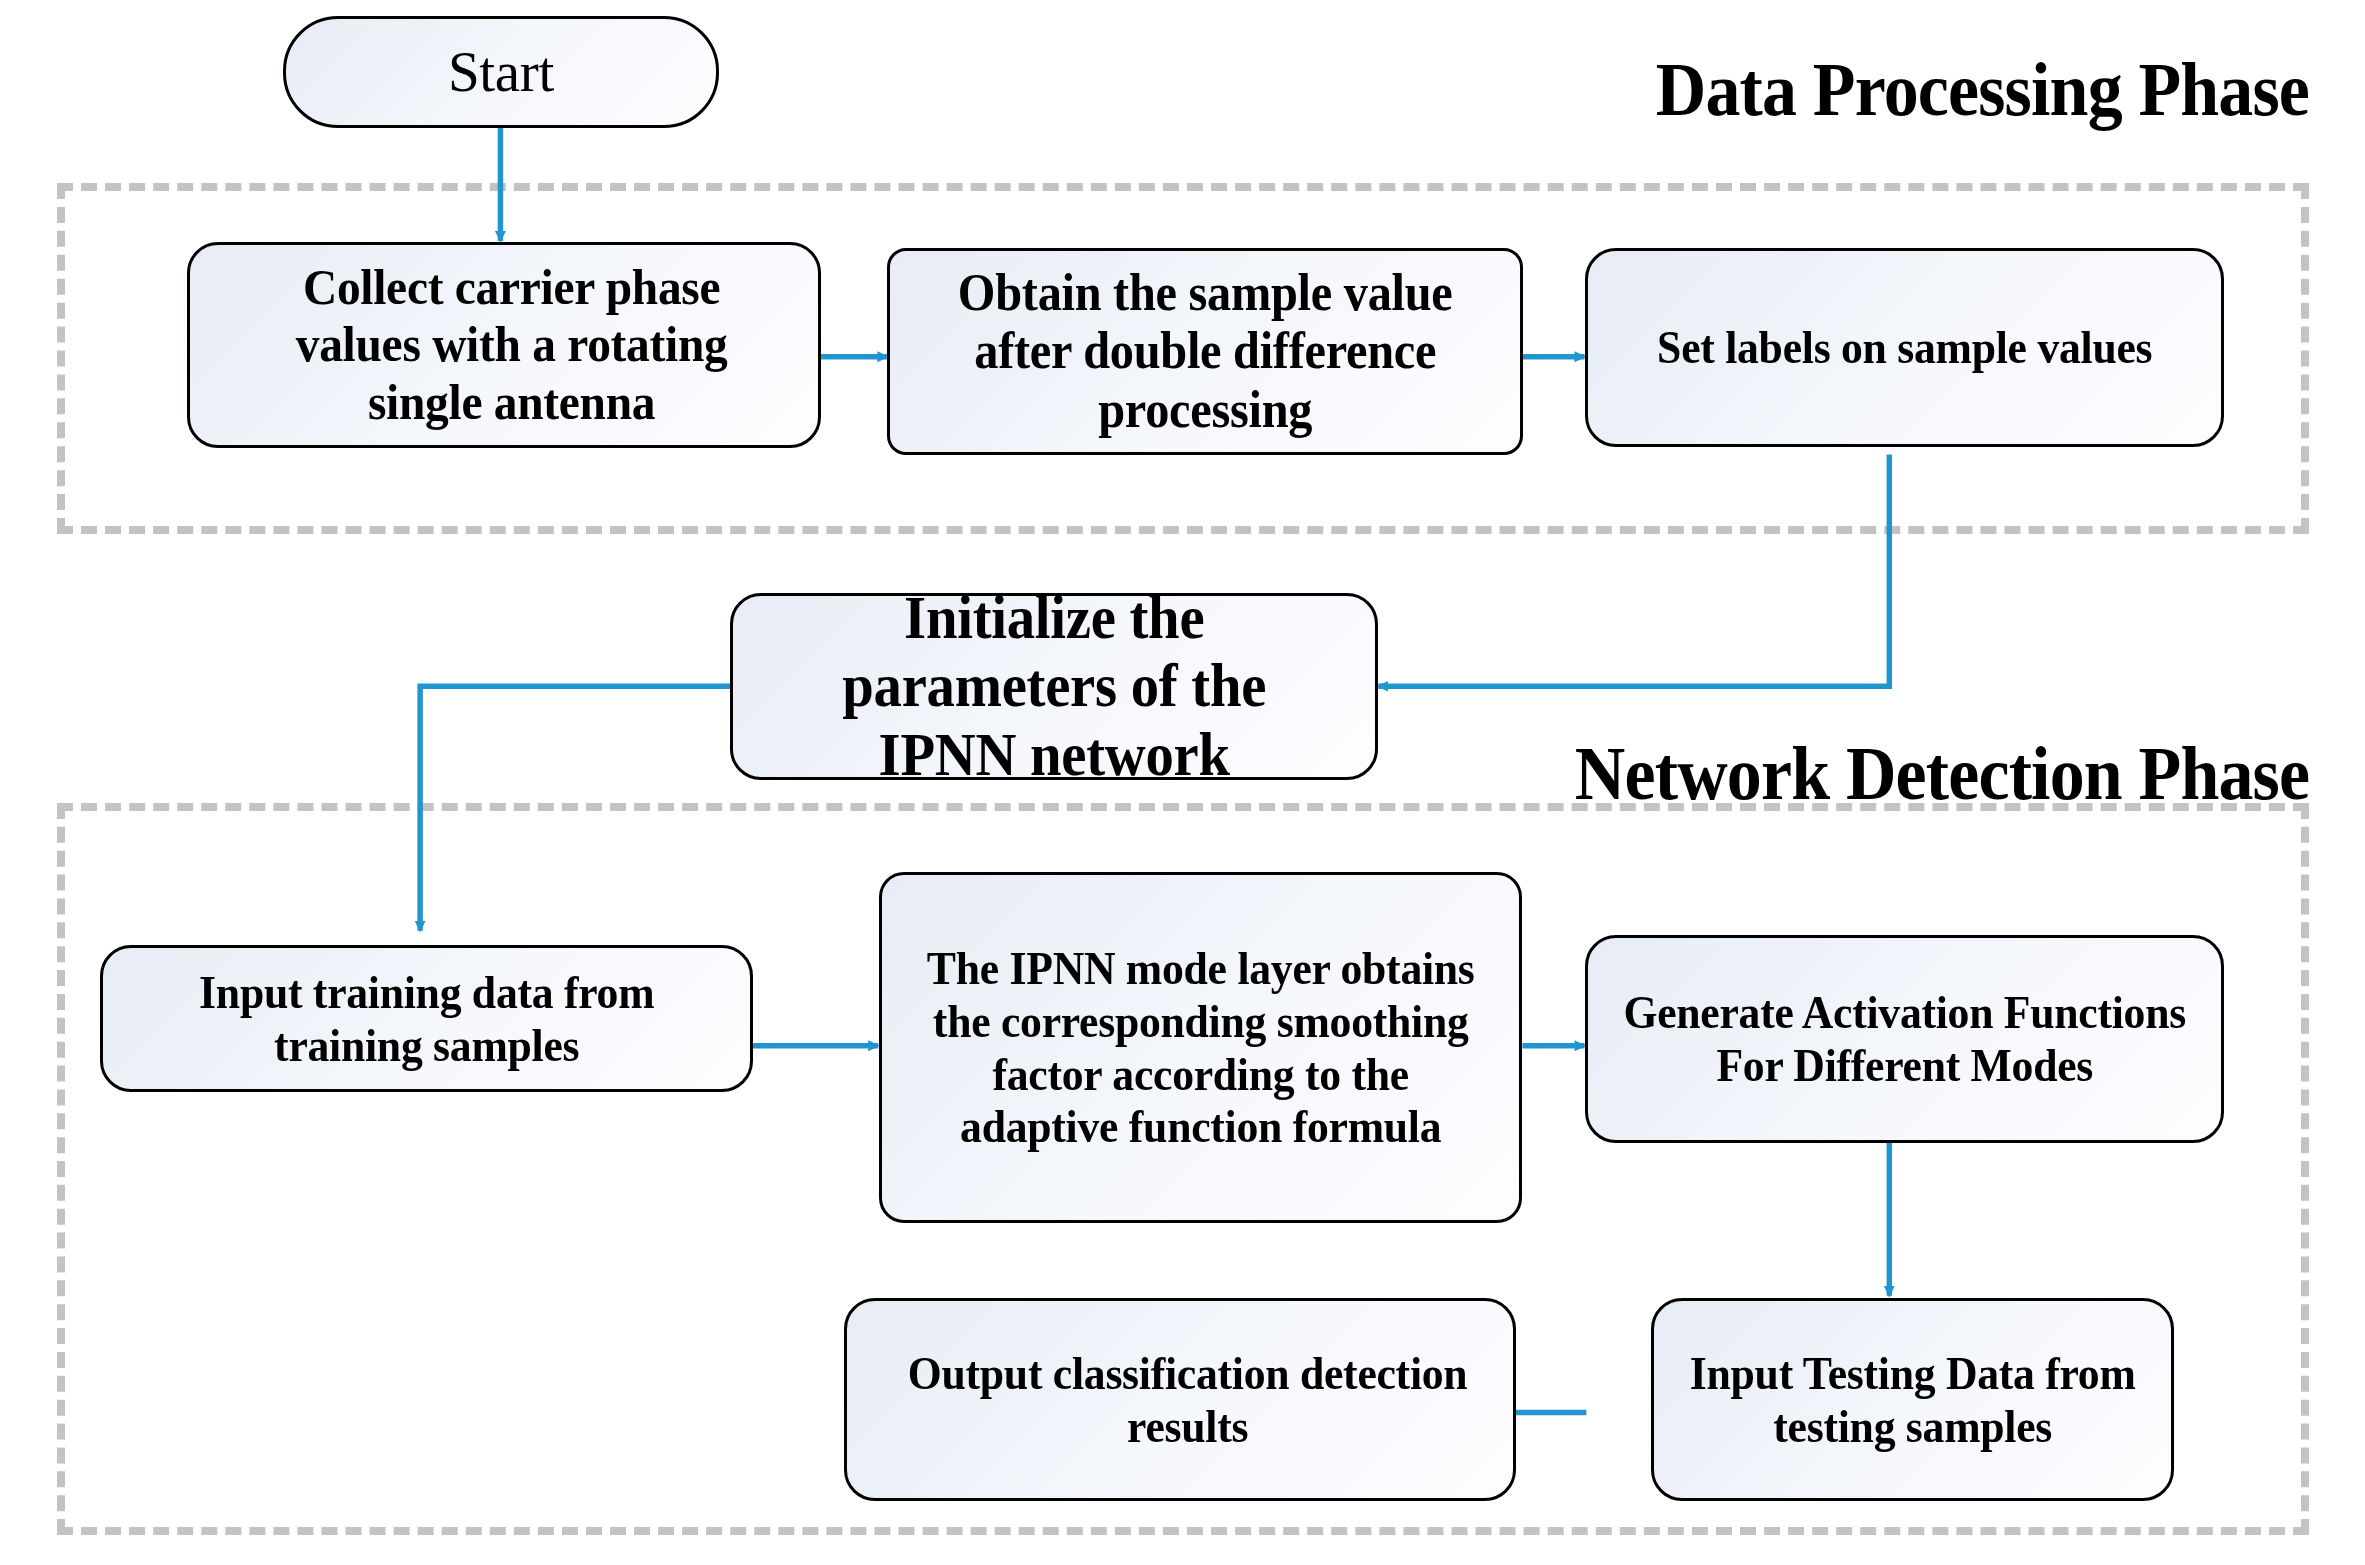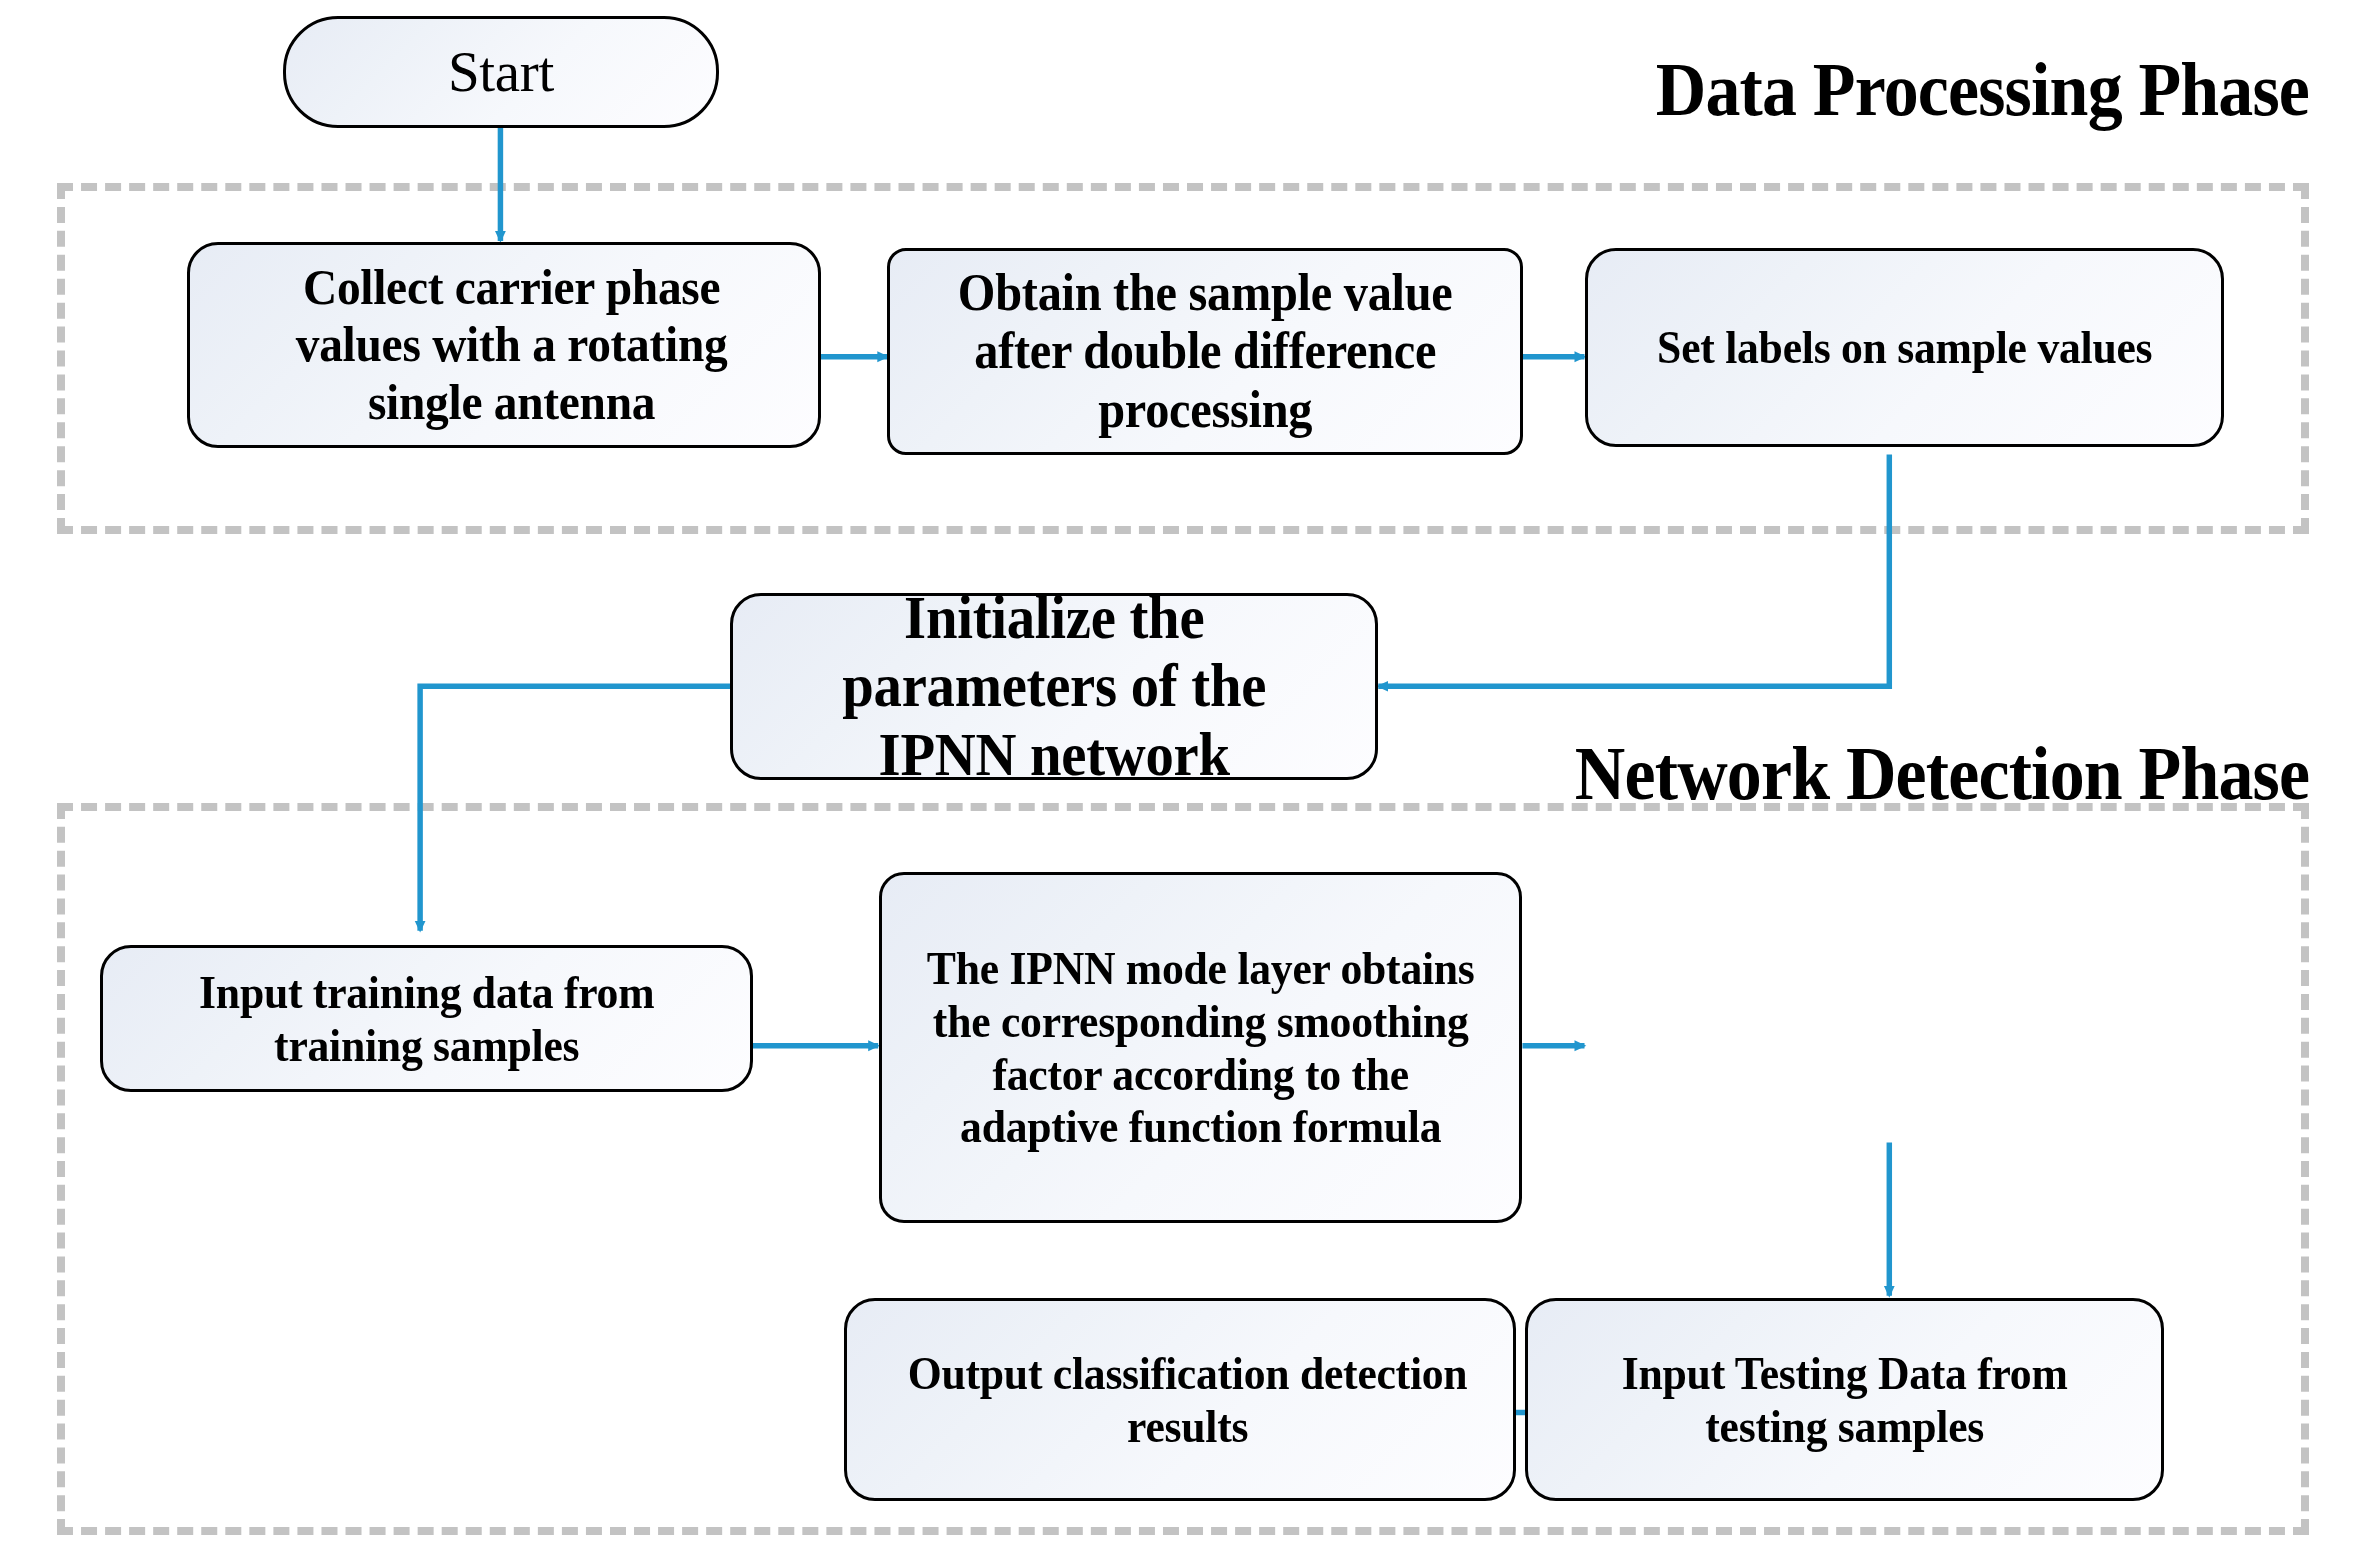--- a/index.html
+++ b/index.html
@@ -102,22 +102,25 @@
   </div>
 
   <div class="node" style="left:100px;top:945px;width:653px;height:147px;font-size:47px;">
     <span>Input training data from training samples</span>
   </div>
 
   <div class="node" style="left:879px;top:872px;width:643px;height:351px;font-size:47px;border-radius:25px;">
     <span>The IPNN mode layer obtains the corresponding smoothing factor according to the adaptive function formula</span>
   </div>
 
+  <div class="node" style="left:1585px;top:935px;width:639px;height:208px;font-size:47px;">
+    <span>Generate Activation Functions For Different Modes</span>
+  </div>
 
-  <div class="node" style="left:1525px;top:1298px;width:639px;height:203px;font-size:47px;">
+  <div class="node" style="left:1651px;top:1298px;width:523px;height:203px;font-size:47px;">
     <span>Input Testing Data from testing samples</span>
   </div>
 
   <div class="node" style="left:844px;top:1298px;width:672px;height:203px;font-size:47px;padding-left:28px;">
     <span>Output classification detection results</span>
   </div>
 
 </div>
 
 

